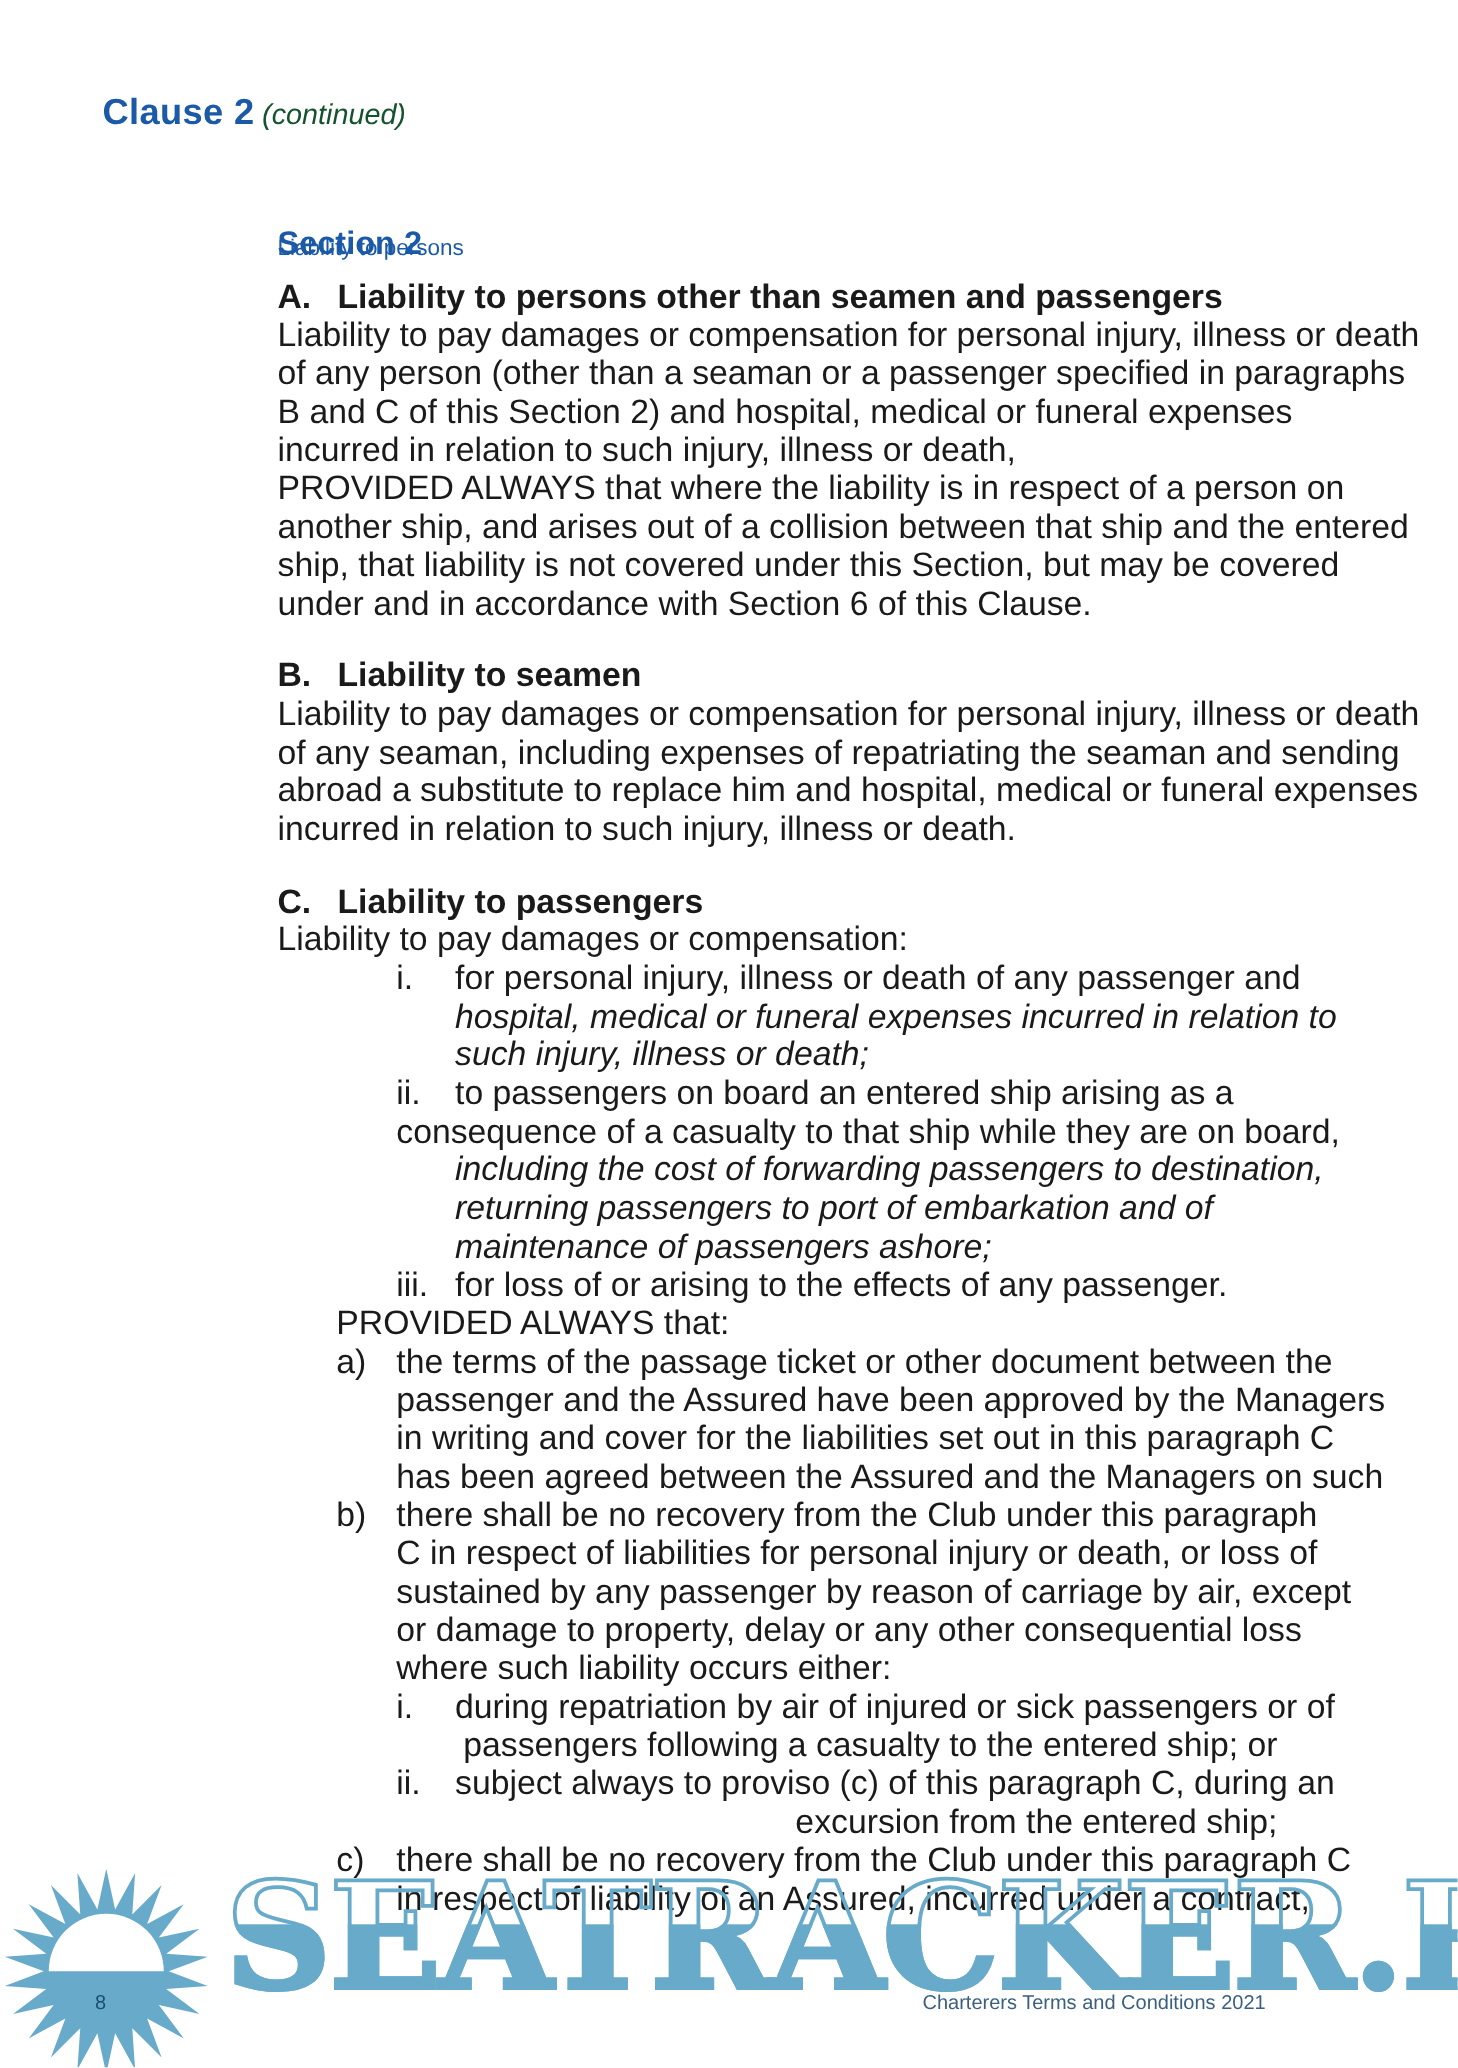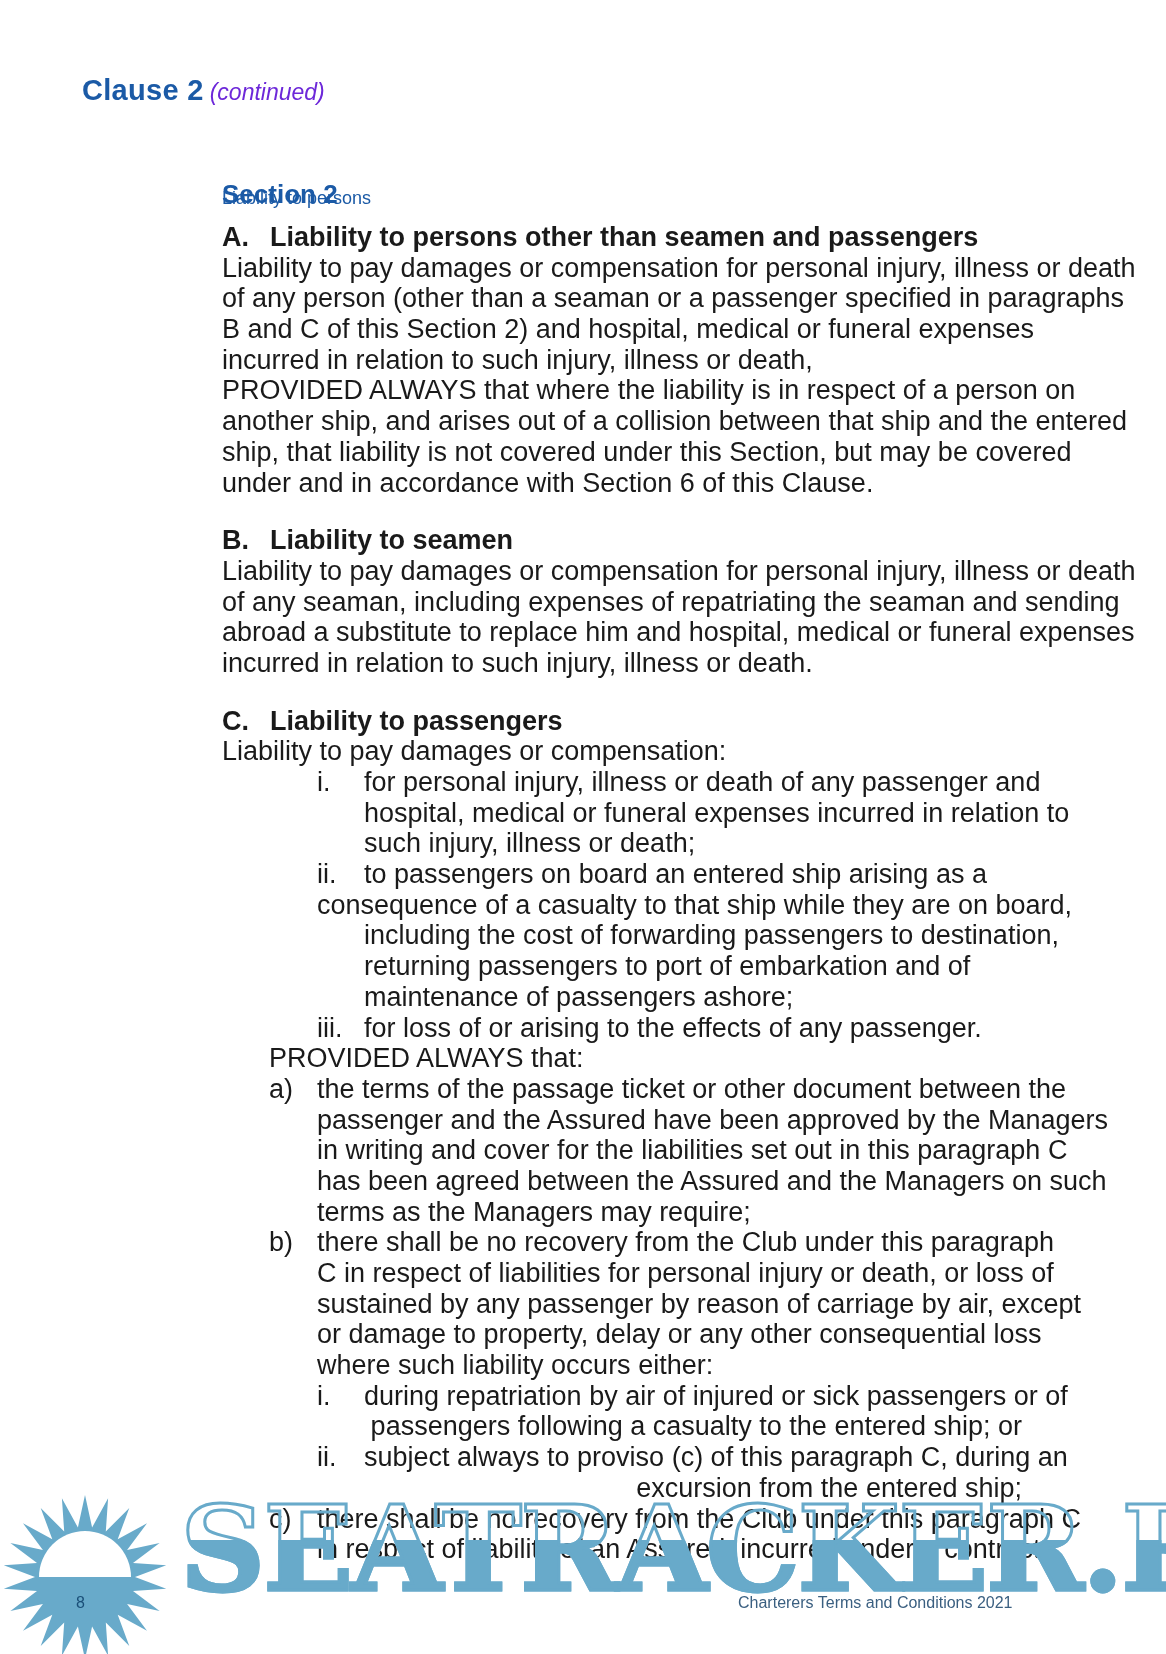--- a/index.html
+++ b/index.html
@@ -2,33 +2,33 @@
 <html><head>
   <meta charset="utf-8">
   <style>
     html, body { margin: 0; padding: 0; background: #ffffff; }
     body { width: 1166px; height: 1654px; position: relative; overflow: hidden;
            font-family: "Liberation Sans", sans-serif; color: #1a1a1a; }
     .page { position: absolute; left: 0; top: 0; width: 1166px; height: 1654px; }
 
     .clause-title { position: absolute; left: 82px; top: 74px; font-size: 29px; font-weight: bold;
                     color: #1b5aa6; letter-spacing: 0.3px; }
-    .clause-title .cont { font-weight: normal; font-style: italic; font-size: 23px; color: #6d28d9; margin-left: 6px; letter-spacing: 0; }
+    .clause-title .cont { font-weight: normal; font-style: italic; font-size: 23px; color: #14532d; margin-left: 6px; letter-spacing: 0; }
 
     .section-title { position: absolute; left: 222px; top: 153px; font-size: 26px; font-weight: bold; color: #1b5aa6; margin-top: 26px; }
     .section-sub { position: absolute; left: 222px; top: 188px; font-size: 18px; color: #1b5aa6; }
 
     .body { position: absolute; left: 222px; top: 222px; width: 800px; font-size: 27px; line-height: 30.7px; }
     .line { white-space: nowrap; height: 30.7px; }
     .h { font-weight: bold; }
     .h .lbl { display: inline-block; width: 48px; }
     .gap { height: 27px; }
     .ind1 { padding-left: 95px; }
     .ind1 .num { display: inline-block; width: 47px; }
-    .ind1c { padding-left: 142px; }
+    .ind1c { padding-left: 142px; font-style: italic; }
     .ind0 { padding-left: 47px; }
     .ind0 .num { display: inline-block; width: 48px; }
     .ind0c { padding-left: 95px; }
     .ind2 { padding-left: 95px; }
     .ind2 .num { display: inline-block; width: 47px; }
     .ind2c { padding-left: 142px; text-align: right; }
 
     .footer-page { position: absolute; left: 76px; top: 1594px; font-size: 16px; color: #1a4f78; z-index: 5; }
     .footer-title { position: absolute; left: 738px; top: 1594px; font-size: 16px; color: #3a5f80; z-index: 5; }
 
@@ -97,21 +97,20 @@
         <div class="line ind1"><span class="num">iii.</span><span>for loss of or arising to the effects of any passenger.</span></div>
       </div>
 
       <div class="line" style="padding-left:47px">PROVIDED ALWAYS that:</div>
 
       <div>
         <div class="line ind0"><span class="num">a)</span><span>the terms of the passage ticket or other document between the</span></div>
         <div class="line ind0c">passenger and the Assured have been approved by the Managers</div>
         <div class="line ind0c">in writing and cover for the liabilities set out in this paragraph C</div>
         <div class="line ind0c">has been agreed between the Assured and the Managers on such</div>
-        <div class="line ind0c">terms as the Managers may require;</div>
       </div>
 
       <div>
         <div class="line ind0"><span class="num">b)</span><span>there shall be no recovery from the Club under this paragraph</span></div>
         <div class="line ind0c">C in respect of liabilities for personal injury or death, or loss of</div>
         <div class="line ind0c">sustained by any passenger by reason of carriage by air, except</div>
         <div class="line ind0c">or damage to property, delay or any other consequential loss</div>
         <div class="line ind0c">where such liability occurs either:</div>
         <div>
           <div class="line ind2"><span class="num">i.</span><span>during repatriation by air of injured or sick passengers or of</span></div>

